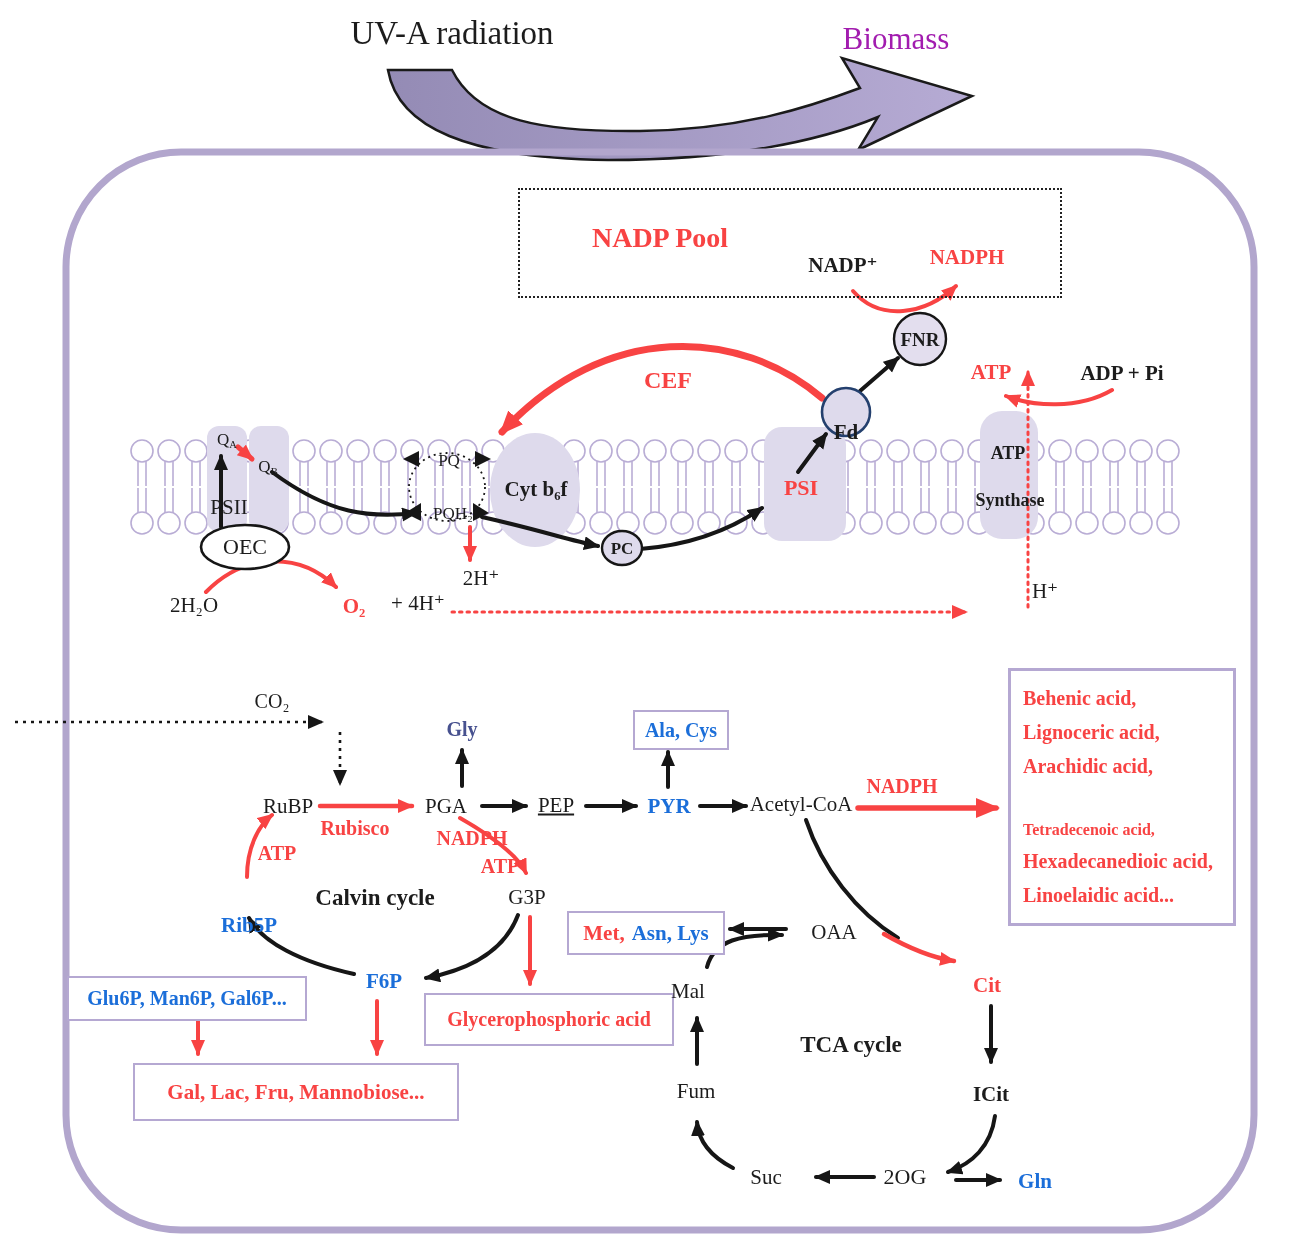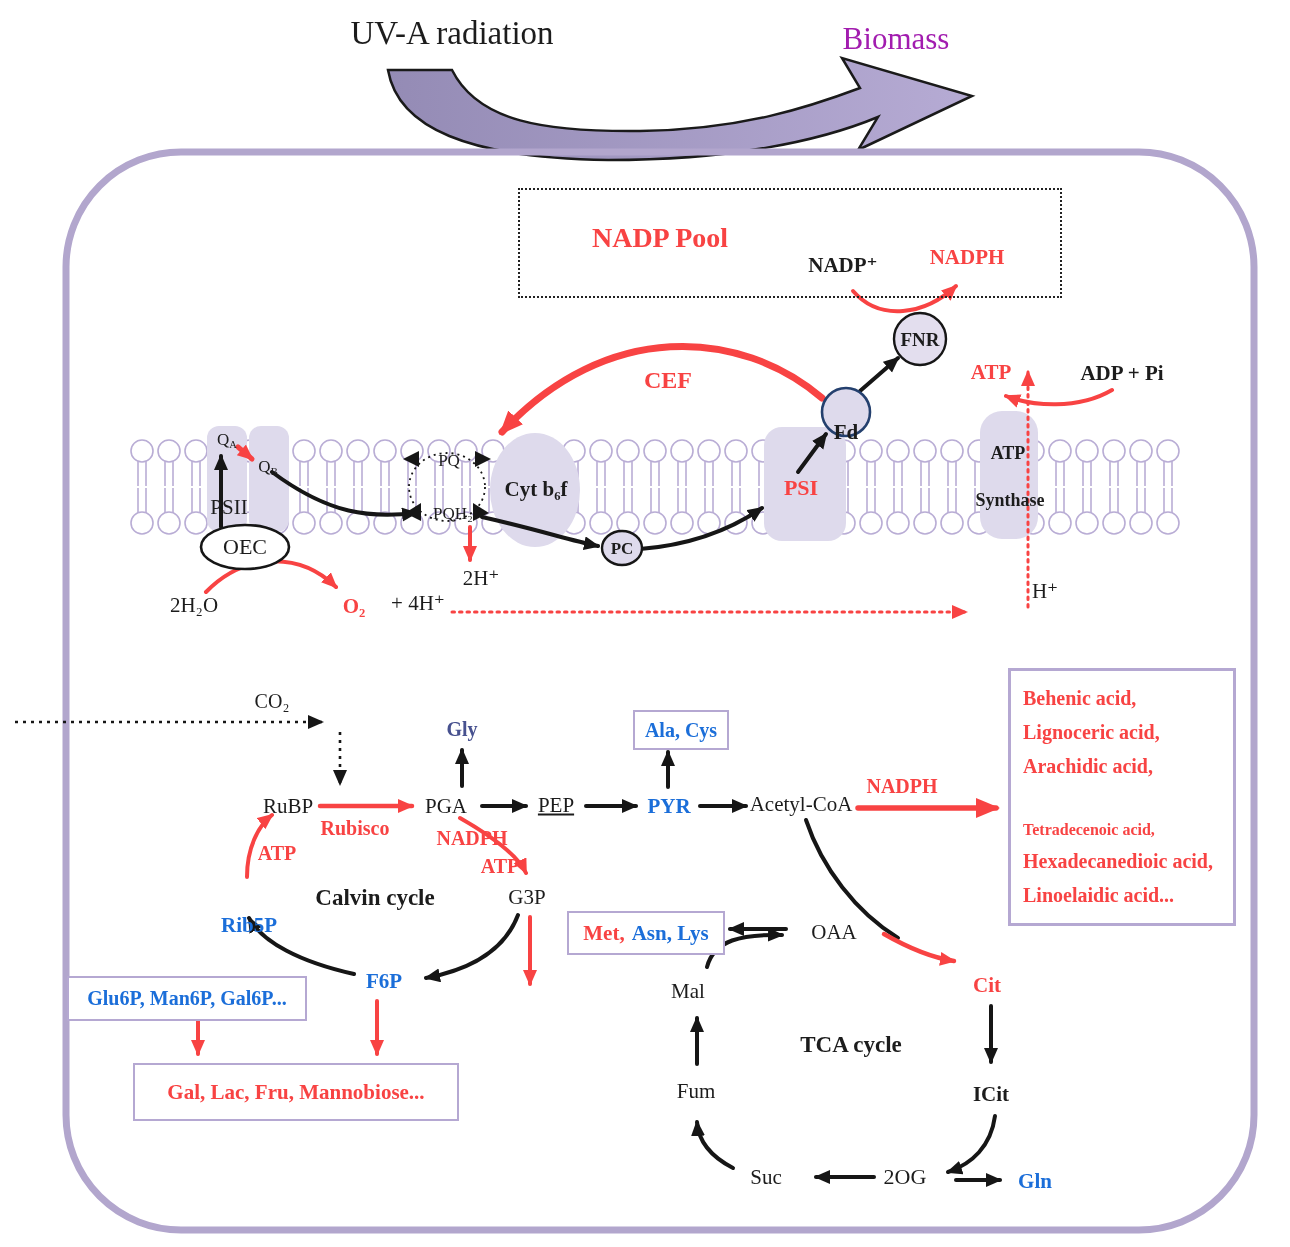--- a/index.html
+++ b/index.html
@@ -372,20 +372,23 @@
 
   <div class="pbox" style="left:567px;top:911px;width:154px;height:40px;border-width:2px;">
     <span class="b red" style="font-size:21px;">Met,</span>
     <span class="b blue" style="font-size:21px;margin-left:7px;">Asn, Lys</span>
   </div>
 
   <div class="pbox" style="left:67px;top:976px;width:236px;height:41px;border-width:2px;">
     <span class="b blue" style="font-size:20px;">Glu6P, Man6P, Gal6P...</span>
   </div>
 
+  <div class="pbox" style="left:424px;top:993px;width:246px;height:49px;border-width:2px;">
+    <span class="b red" style="font-size:20px;">Glycerophosphoric acid</span>
+  </div>
 
   <div class="pbox" style="left:133px;top:1063px;width:322px;height:54px;border-width:2px;">
     <span class="b red" style="font-size:21px;">Gal, Lac, Fru, Mannobiose...</span>
   </div>
 
   <div class="lbl" style="left:452px;top:33px;font-size:33px;">UV-A radiation</div>
   <div class="lbl purered" style="left:888px;top:38px;font-size:31px;">Biomass</div>
 
   <div class="lbl b red" style="left:660px;top:238px;font-size:28px;">NADP Pool</div>
   <div class="lbl b" style="left:843px;top:265px;font-size:21px;">NADP⁺</div>

